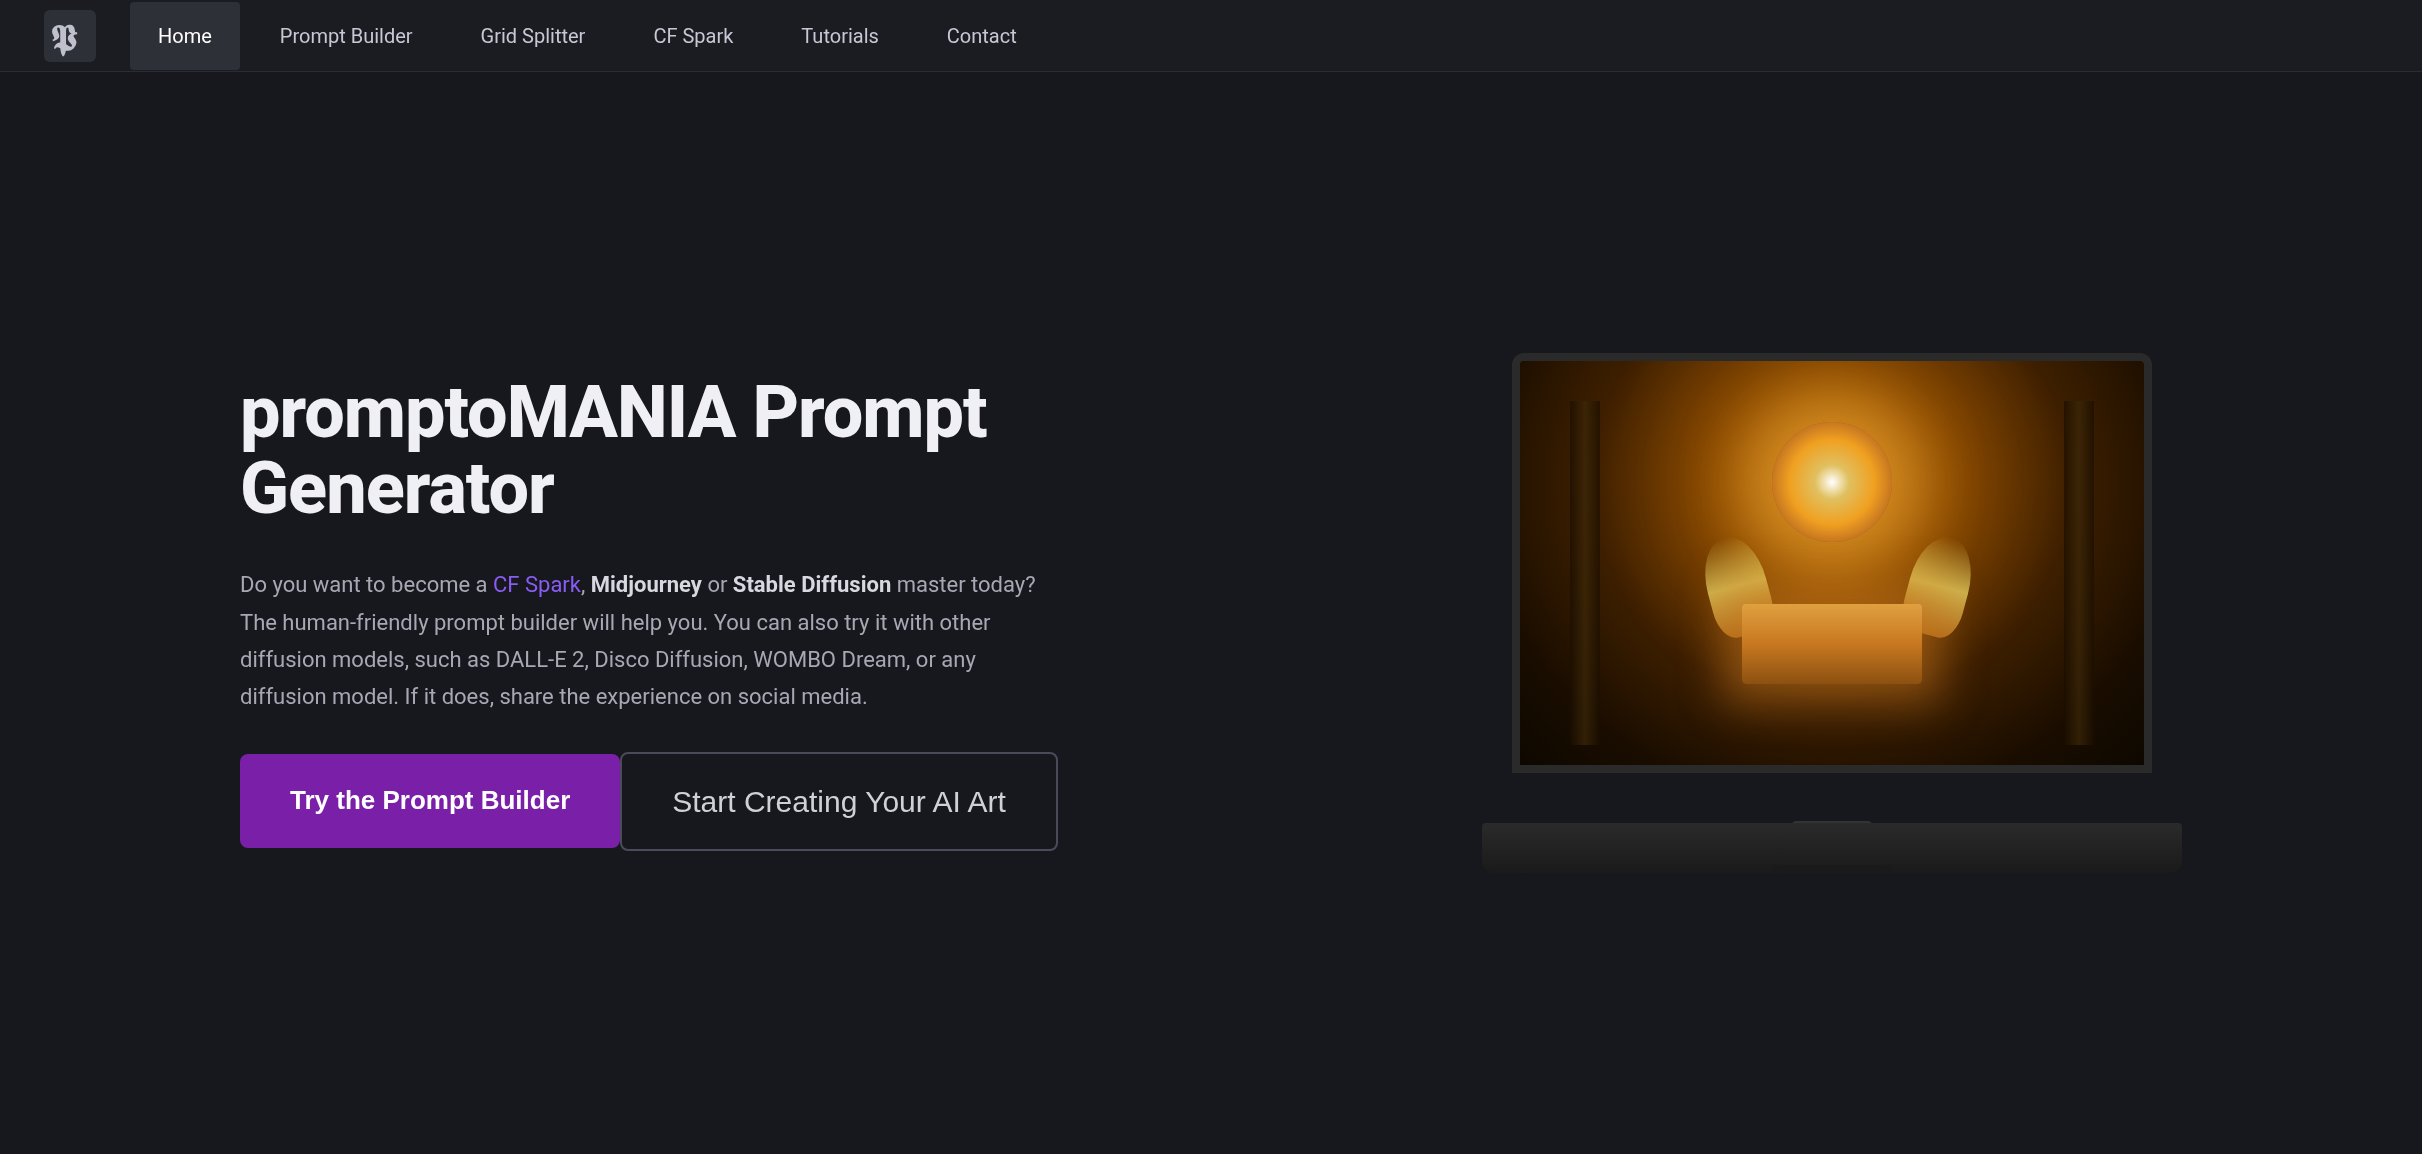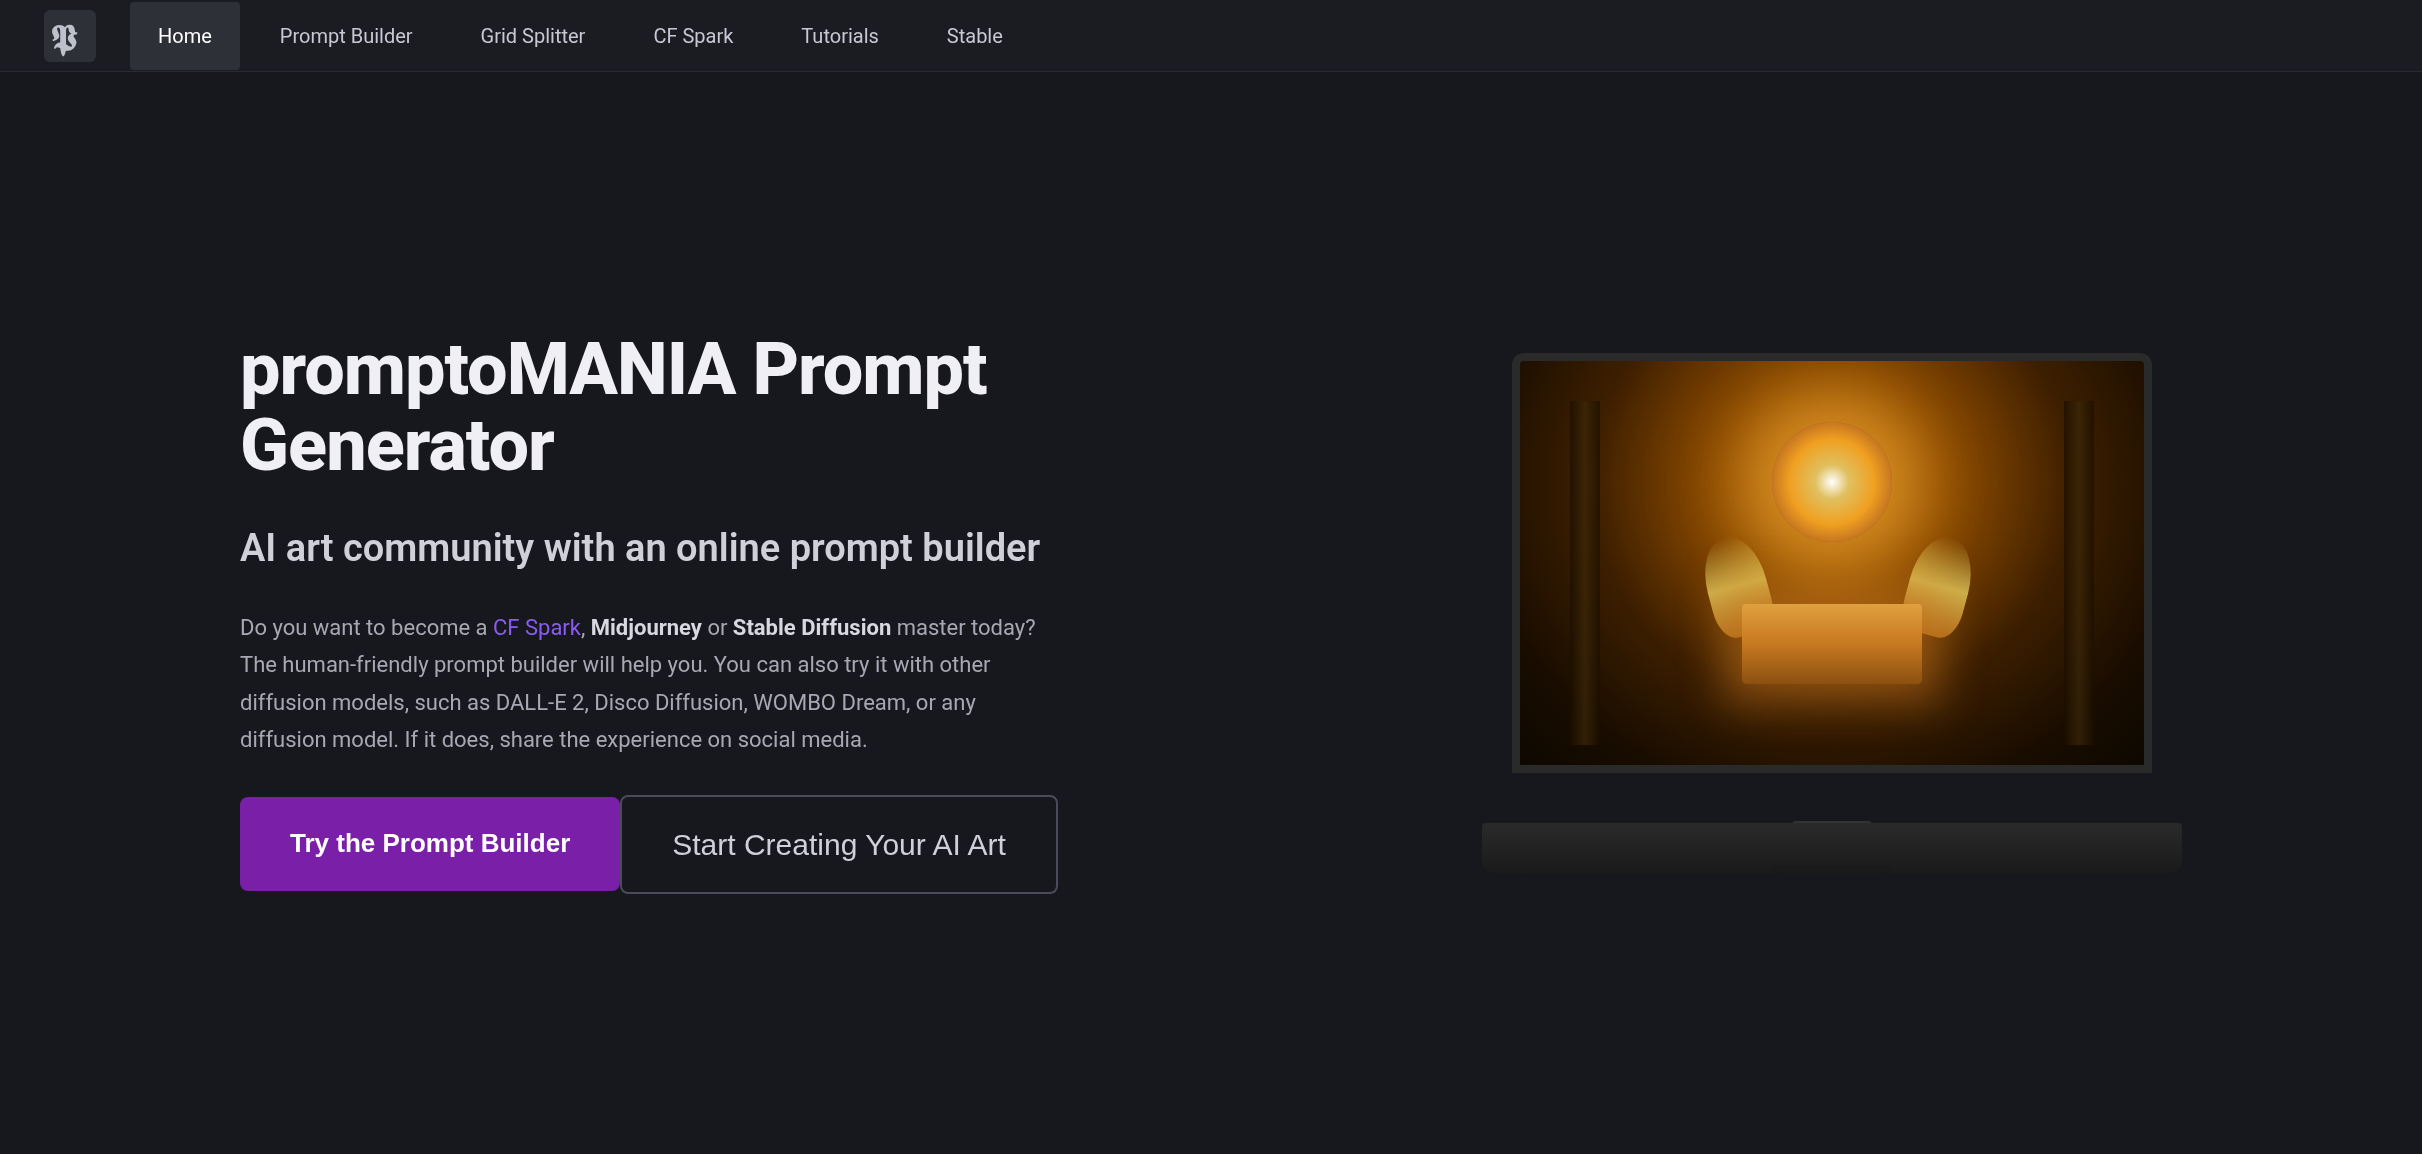--- a/index.html
+++ b/index.html
@@ -313,29 +313,28 @@
     <li>
       <a href="#">Grid Splitter</a>
     </li>
     <li>
       <a href="#">CF Spark</a>
     </li>
     <li>
       <a href="#">Tutorials</a>
     </li>
     <li>
-      <a href="#">Stable</a>
+      <a href="#">Contact</a>
     </li>
   </ul>
 </nav>
 
 <section class="hero">
   <div class="hero-content">
     <h1 class="hero-title">promptoMANIA Prompt Generator</h1>
-    <h2 class="hero-subtitle">AI art community with an online prompt builder</h2>
     <p class="hero-description">
       <span>Do you want to become a </span><a href="#">CF Spark</a><span>, </span><strong>Midjourney</strong><span> or </span><strong>Stable Diffusion</strong><span> master today? The human-friendly prompt builder will help you. You can also try it with other diffusion models, such as DALL-E 2, Disco Diffusion, WOMBO Dream, or any diffusion model. If it does, share the experience on social media.</span>
     </p>
     <div class="hero-buttons">
       <button class="btn-primary">Try the Prompt Builder</button>
       <button class="btn-secondary">Start Creating Your AI Art</button>
     </div>
   </div>
 
   <div class="hero-image-container">

